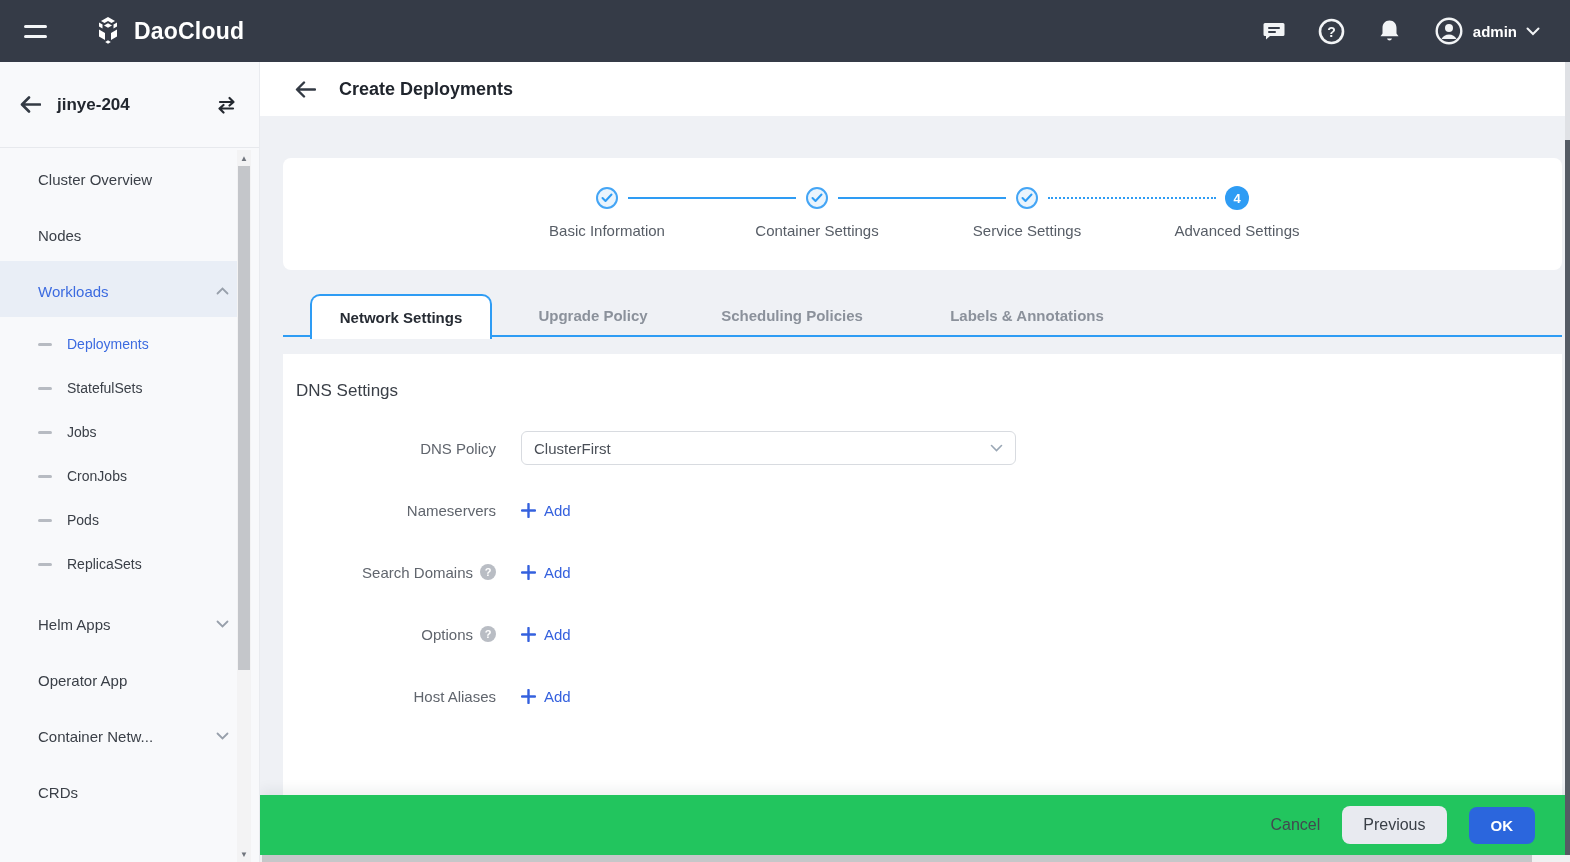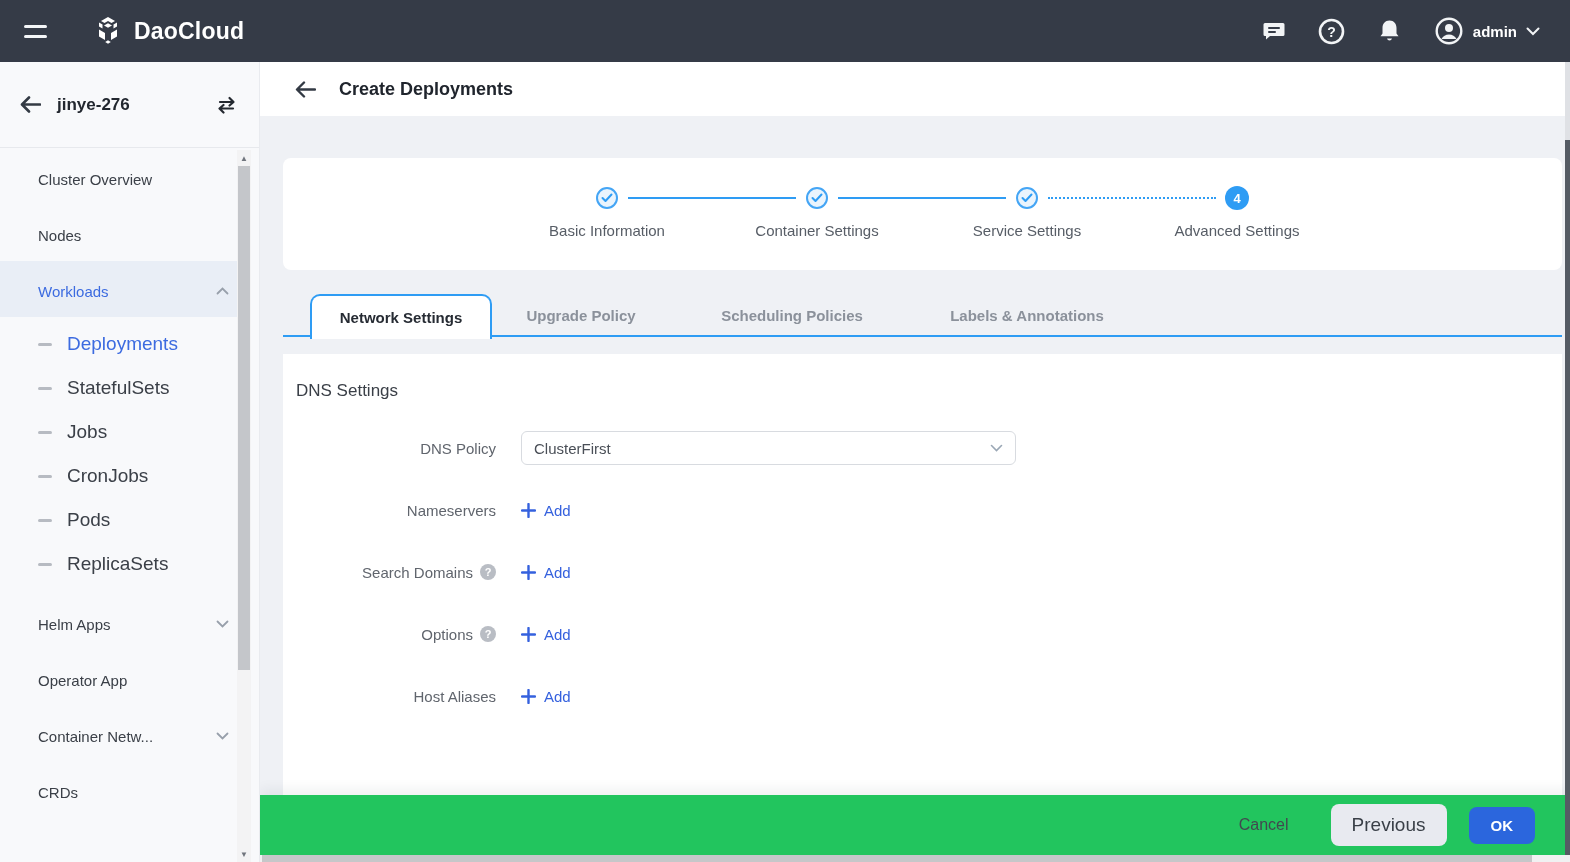--- a/index.html
+++ b/index.html
@@ -18,21 +18,21 @@
   .tb-user { display:flex; align-items:center; gap:9px; cursor:pointer; }
   .tb-user-name { color:#ffffff; font-size:15px; font-weight:600; }
 
   
   .sidebar { position:absolute; left:0; top:62px; width:260px; bottom:0; background:#f8f9fb; border-right:1px solid #e9ebef; z-index:10; }
   .sb-header { height:86px; display:flex; align-items:center; padding:0 22px 0 20px; gap:16px; border-bottom:1px solid #e7e9ed; }
   .sb-title { flex:1; font-size:17px; font-weight:600; color:#22272f; }
   .menu { position:absolute; top:87px; left:0; right:14px; bottom:0; overflow:hidden; }
   .mi-top { height:56px; display:flex; align-items:center; padding:4px 16px 0 38px; font-size:15px; color:#3b4048; cursor:pointer; justify-content:space-between; }
   .mi-top.active { background:#e9eef6; color:#3c6be0; }
-  .mi-sub { height:44px; display:flex; align-items:center; gap:15px; padding-left:38px; font-size:19px; color:#3b4048; cursor:pointer; }
+  .mi-sub { height:44px; display:flex; align-items:center; gap:15px; padding-left:38px; font-size:14px; color:#3b4048; cursor:pointer; }
   .mi-sub.active { color:#3c6be0; }
   .dash { width:14px; height:3px; border-radius:2px; background:#b7bbc2; flex:0 0 auto; }
   .sub-group { padding:5px 0 8px 0; }
   
   .sb-scroll { position:absolute; right:8px; top:88px; width:14px; bottom:0; background:#f3f3f4; }
   .sb-arrow { position:absolute; left:0; width:14px; height:14px; display:flex; align-items:center; justify-content:center; font-size:8px; color:#70757d; }
   .sb-arrow.up { top:1px; } .sb-arrow.down { bottom:1px; }
   .sb-thumb { position:absolute; left:1px; top:16px; width:12px; height:504px; background:#c4c6ca; }
 
   
@@ -64,21 +64,21 @@
   .form-label { font-size:15px; color:#60656d; white-space:nowrap; }
   .help-icon { width:16px; height:16px; border-radius:50%; background:#b9bdc4; color:#ffffff; font-size:11px; font-weight:700; display:flex; align-items:center; justify-content:center; flex:0 0 auto; }
   .form-control { margin-left:25px; display:flex; align-items:center; }
   .select { width:495px; height:34px; border:1px solid #d8dbe0; border-radius:6px; background:#fff; display:flex; align-items:center; justify-content:space-between; padding:0 12px; cursor:pointer; }
   .select-value { font-size:15px; color:#4a4f57; }
   .add-btn { display:flex; align-items:center; gap:8px; color:#3561de; font-size:15px; font-weight:500; cursor:pointer; background:none; border:none; }
 
   
   .footer { position:absolute; left:0; right:0; bottom:7px; height:60px; background:#22c55e; box-shadow:0 -5px 12px rgba(31,38,50,.07); display:flex; align-items:center; justify-content:flex-end; gap:22px; padding-right:35px; z-index:5; }
   .btn-text { background:none; border:none; font-size:16px; color:#42484f; cursor:pointer; font-family:inherit; }
-  .btn-prev { background:#e8eaf0; border:none; border-radius:8px; padding:10px 21px; font-size:19px; color:#393f47; cursor:pointer; font-family:inherit;margin-left:20px; }
+  .btn-prev { background:#e8eaf0; border:none; border-radius:8px; padding:10px 21px; font-size:16px; color:#393f47; cursor:pointer; font-family:inherit; }
   .btn-ok { background:#2b66dd; border:none; border-radius:8px; padding:10px 22px; min-width:62px; font-size:15px; font-weight:600; color:#ffffff; cursor:pointer; font-family:inherit; }
 
   
   .hscroll { position:absolute; left:0; right:0; bottom:0; height:7px; background:#f0f1f2; z-index:6; }
   .hscroll-thumb { position:absolute; left:2px; top:0; height:7px; width:1270px; background:#c5c7c9; }
   .vscroll-track { position:absolute; right:0; top:0; width:5px; bottom:7px; background:#dfe1e5; z-index:7; }
   .vscroll-thumb { position:absolute; right:0; top:78px; bottom:0; width:5px; background:#555b64; }
 </style>
 </head>
 <body>
@@ -140,21 +140,21 @@
     </div>
   </header>
 
   <aside class="sidebar">
     <div class="sb-header">
       <span class="icon-btn">
         <svg width="21" height="17" viewBox="0 0 21 17">
           <path d="M9 1.5 L2 8.5 L9 15.5 M2.5 8.5 H20" fill="none" stroke="#333a44" stroke-width="2.6" stroke-linecap="round" stroke-linejoin="round"></path>
         </svg>
       </span>
-      <span class="sb-title">jinye-276</span>
+      <span class="sb-title">jinye-204</span>
       <span class="icon-btn">
         <svg width="21" height="18" viewBox="0 0 21 18">
           <path d="M4 6 h13 M13.5 2 l4 4 l-4 3.5" fill="none" stroke="#23282f" stroke-width="2.2" stroke-linecap="round" stroke-linejoin="round"></path>
           <path d="M17 12.5 h-13 M7.5 9 l-4 3.5 l4 4" fill="none" stroke="#23282f" stroke-width="2.2" stroke-linecap="round" stroke-linejoin="round"></path>
         </svg>
       </span>
     </div>
 
     <nav class="menu">
       <div class="mi-top">
@@ -259,21 +259,21 @@
       <span class="step-label" style="left:534px;">Container Settings</span>
       <span class="step-label" style="left:744px;">Service Settings</span>
       <span class="step-label" style="left:954px;">Advanced Settings</span>
     </section>
 
     <div class="tabbar">
       <div class="tab-underline"></div>
       <div class="tab-active">
         <span>Network Settings</span>
       </div>
-      <div class="tab-inactive" style="left:298px;">
+      <div class="tab-inactive" style="left:310px;">
         <span>Upgrade Policy</span>
       </div>
       <div class="tab-inactive" style="left:509px;">
         <span>Scheduling Policies</span>
       </div>
       <div class="tab-inactive" style="left:731px;margin-left:13px;">
         <span>Labels &amp; Annotations</span>
       </div>
     </div>
 

